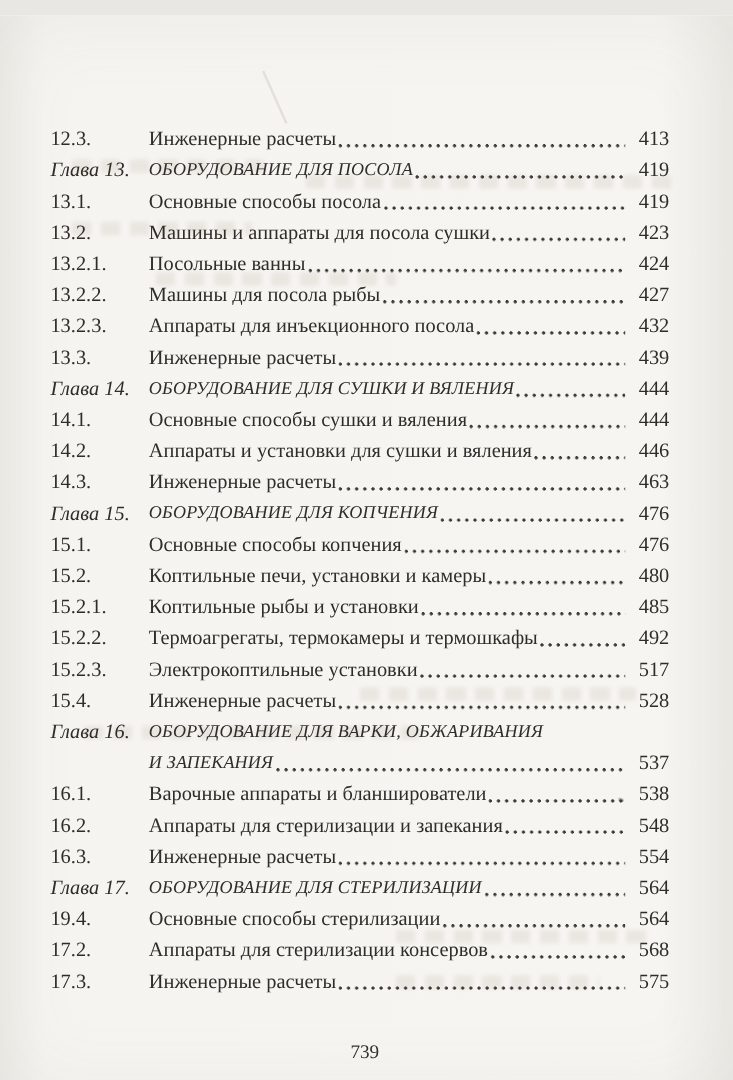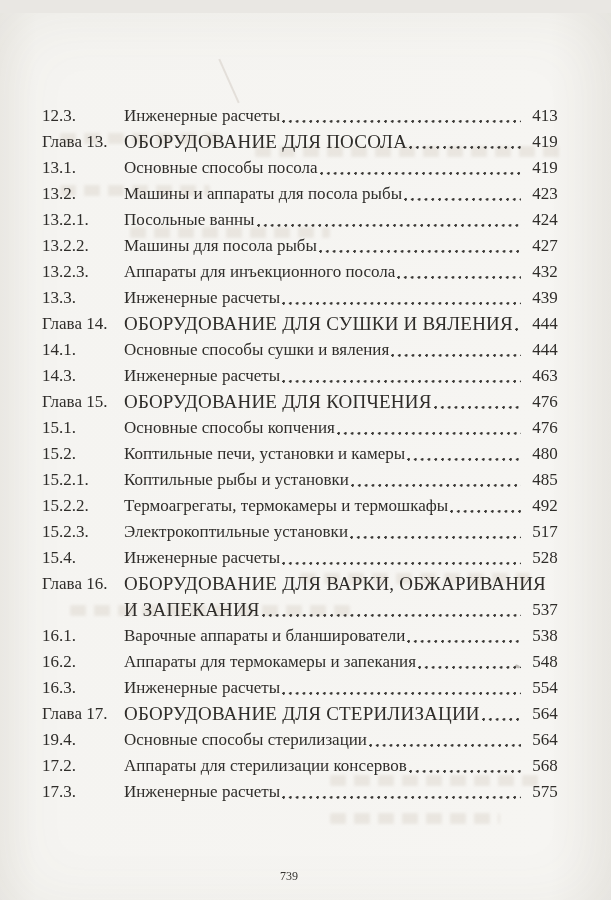--- a/index.html
+++ b/index.html
@@ -33,34 +33,34 @@
   }
   .toc{
     position:absolute;left:42px;top:90px;width:521px;
   }
   .row{
     display:flex;align-items:flex-end;
     height:26px;line-height:26px;
     font-size:17px;white-space:nowrap;
   }
   .row .num{flex:0 0 82px;}
-  .row.chapter .num{}
+  .row.chapter .num{font-style:italic;}
   .row .title{flex:0 1 auto;}
-  .row.chapter .title{font-size:19px;letter-spacing:.2px;}
+  .row.chapter .title{font-size:15px;letter-spacing:.2px;font-style:italic;}
   .row .leader{
     flex:1 1 10px;align-self:flex-end;
     height:3px;margin:0 6px 6px 2px;
     background-image:radial-gradient(circle at 1.6px 1.4px,#3c3a37 1.15px,rgba(0,0,0,0) 1.5px);
     background-size:6.8px 3px;background-repeat:repeat-x;
   }
   .row .page{flex:0 0 auto;min-width:36px;text-align:center;}
   .row.no-page .leader{visibility:hidden;}
   .folio{
-    position:absolute;left:0;top:856px;width:578px;
-    text-align:center;font-size:12px;color:#33312e;
+    position:absolute;left:15px;top:856px;width:578px;
+    text-align:center;font-size:16px;color:#33312e;
   }
 </style>
 </head>
 <body>
 
 <div class="scan-page">
 
   <div class="ghost" style="left:60px;top:120px;width:160px"></div>
   <div class="ghost" style="left:255px;top:133px;width:305px"></div>
   <div class="ghost" style="left:60px;top:172px;width:150px"></div>
@@ -86,21 +86,21 @@
     <span class="page">419</span>
   </div>
       <div class="row">
     <span class="num">13.1.</span>
     <span class="title">Основные способы посола</span>
     <span class="leader"></span>
     <span class="page">419</span>
   </div>
       <div class="row">
     <span class="num">13.2.</span>
-    <span class="title">Машины и аппараты для посола рыбы</span>
+    <span class="title">Машины и аппараты для посола сушки</span>
     <span class="leader"></span>
     <span class="page">423</span>
   </div>
       <div class="row">
     <span class="num">13.2.1.</span>
     <span class="title">Посольные ванны</span>
     <span class="leader"></span>
     <span class="page">424</span>
   </div>
       <div class="row">
@@ -125,20 +125,26 @@
     <span class="num">Глава 14.</span>
     <span class="title">ОБОРУДОВАНИЕ ДЛЯ СУШКИ И ВЯЛЕНИЯ</span>
     <span class="leader"></span>
     <span class="page">444</span>
   </div>
       <div class="row">
     <span class="num">14.1.</span>
     <span class="title">Основные способы сушки и вяления</span>
     <span class="leader"></span>
     <span class="page">444</span>
+  </div>
+      <div class="row">
+    <span class="num">14.2.</span>
+    <span class="title">Аппараты и установки для сушки и вяления</span>
+    <span class="leader"></span>
+    <span class="page">446</span>
   </div>
       <div class="row">
     <span class="num">14.3.</span>
     <span class="title">Инженерные расчеты</span>
     <span class="leader"></span>
     <span class="page">463</span>
   </div>
       <div class="row chapter">
     <span class="num">Глава 15.</span>
     <span class="title">ОБОРУДОВАНИЕ ДЛЯ КОПЧЕНИЯ</span>
@@ -194,21 +200,21 @@
     <span class="page">537</span>
   </div>
       <div class="row">
     <span class="num">16.1.</span>
     <span class="title">Варочные аппараты и бланширователи</span>
     <span class="leader"></span>
     <span class="page">538</span>
   </div>
       <div class="row">
     <span class="num">16.2.</span>
-    <span class="title">Аппараты для термокамеры и запекания</span>
+    <span class="title">Аппараты для стерилизации и запекания</span>
     <span class="leader"></span>
     <span class="page">548</span>
   </div>
       <div class="row">
     <span class="num">16.3.</span>
     <span class="title">Инженерные расчеты</span>
     <span class="leader"></span>
     <span class="page">554</span>
   </div>
       <div class="row chapter">

